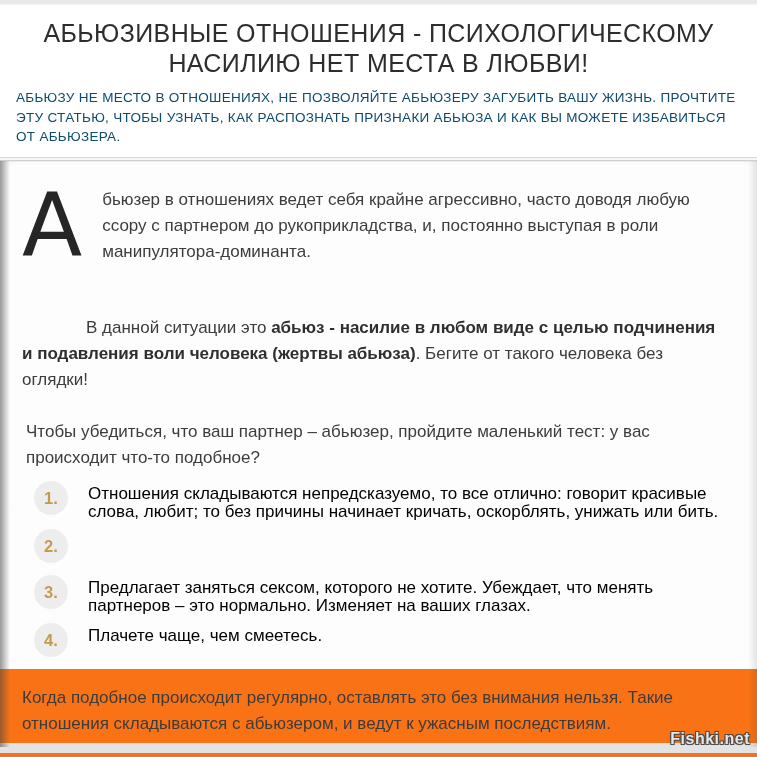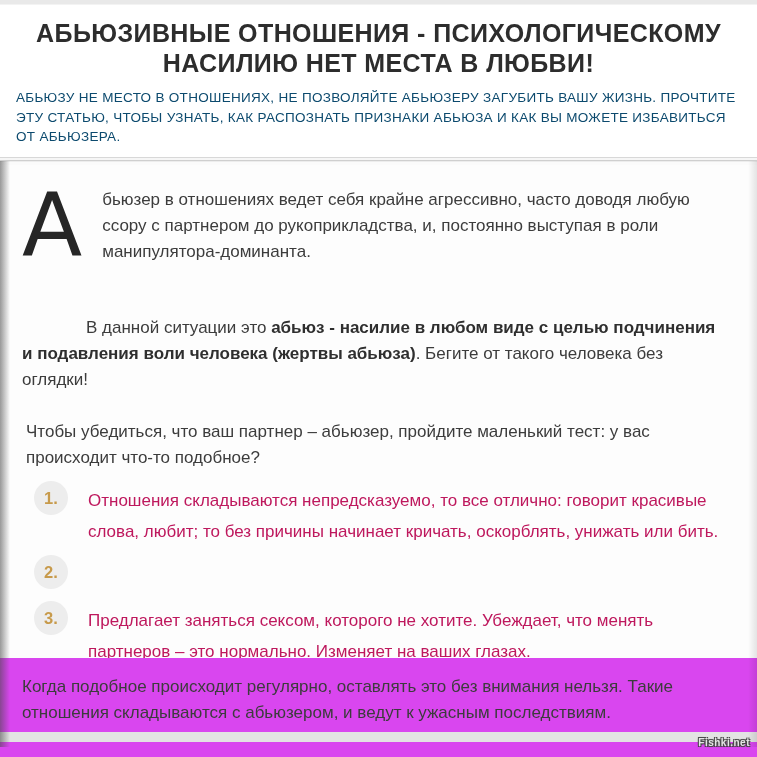--- a/index.html
+++ b/index.html
@@ -18,21 +18,21 @@
     height: 5px;
     background: #e9e9e9;
     border-bottom: 1px solid #f3f3f3;
   }
   
   .header { padding: 8px 14px 4px 14px; }
   .title {
     text-align: center;
     font-size: 25px;
     line-height: 1.18;
-    font-weight: bold;
+    font-weight: normal;
     color: #2d2d2d;
     letter-spacing: 0.4px;
     margin: 6px 18px 10px 18px;
   }
   .subtitle {
     font-size: 13.5px;
     line-height: 1.46;
     color: #0c4a6e;
     letter-spacing: 0.3px;
     margin: 0 2px 6px 2px;
@@ -100,40 +100,40 @@
     border-radius: 50%;
     background: #ededed;
     color: #c79a4b;
     font-size: 16.5px;
     font-weight: 600;
     text-align: center;
     line-height: 34px;
   }
   .li-text {
     font-size: 17px;
-    line-height: 31px;
-    color: #be185d;
+    line-height: 18px;
+    color: #000000;
   }
   
   .closing {
     position: absolute;
     left: 0; right: 0; bottom: 0;
-    background: #d946ef;
-    padding: 16px 32px 15px 22px;
+    background: #f97316;
+    padding: 16px 32px 4px 22px;
     z-index: 4;
   }
   .bottom-strip {
     height: 10px;
     background: #e3e3e3;
     margin: 6px -32px 0 -22px;
   }
   .watermark {
     position: absolute;
     right: 7px; bottom: 9px;
-    font-size: 10px;
+    font-size: 16px;
     font-weight: bold;
     letter-spacing: 0.5px;
     color: #e6e6e6;
     text-shadow:
       -1px -1px 0 #4a4a4a,
        1px -1px 0 #4a4a4a,
       -1px  1px 0 #4a4a4a,
        1px  1px 0 #4a4a4a,
        0 0 2px rgba(0,0,0,0.6);
     z-index: 7;

